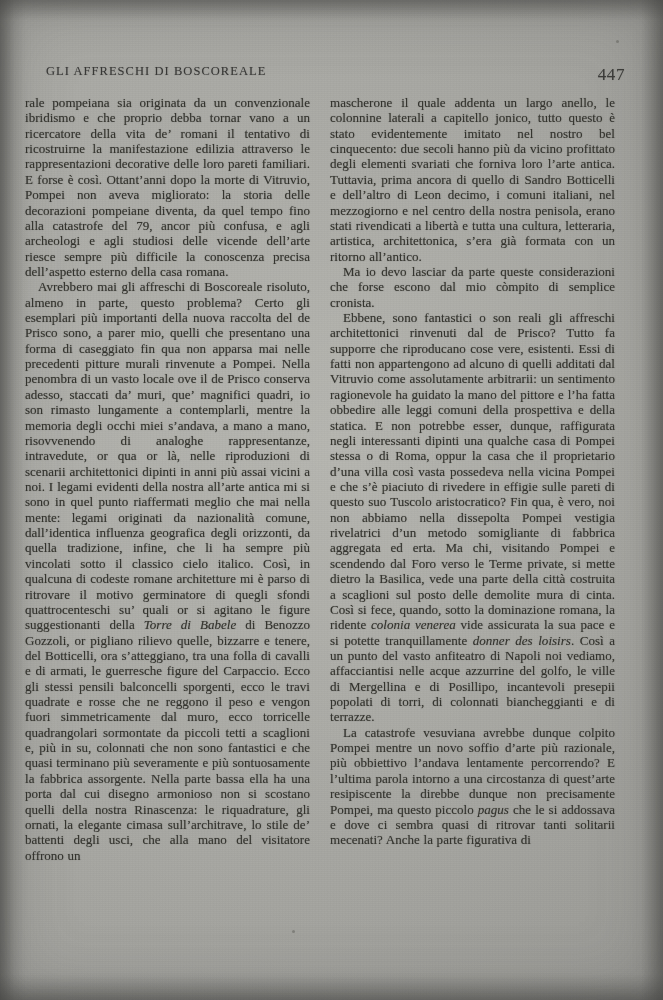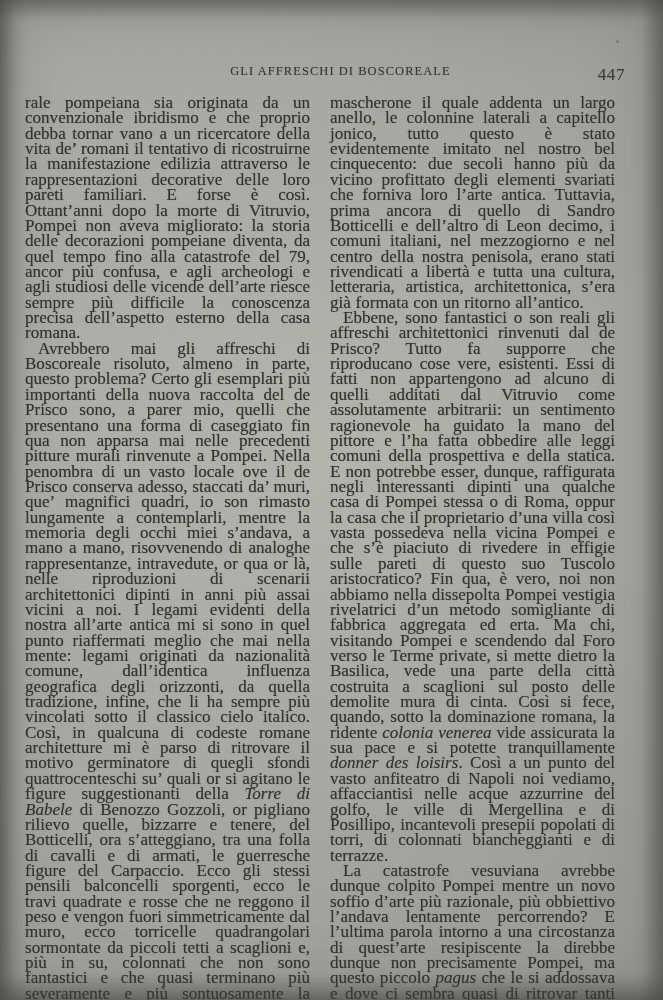--- a/index.html
+++ b/index.html
@@ -57,21 +57,21 @@
   .running-head {
     position: absolute;
     top: 64px;
     left: 28px;
     right: 28px;
     height: 22px;
   }
   .rh-title {
     position: absolute;
     left: 0; right: 0;
-    text-align: center;
+    text-align: left;
     font-size: 12.5px;
     letter-spacing: 1.05px;
     color: #3a3a38;
     font-family: "Liberation Serif", serif;
     text-shadow: 0 0 1px rgba(90,90,88,0.55);
     padding-left: 18px;
   }
   .rh-folio {
     position: absolute;
     right: 10px;
@@ -91,21 +91,21 @@
     height: 800px;
     display: flex;
     gap: 20px;
   }
   .col {
     width: 285px;
     flex: 0 0 285px;
   }
   .col p {
     margin: 0;
-    font-size: 17px;
+    font-size: 13px;
     line-height: 15.36px;
     text-align: justify;
     text-justify: inter-word;
     color: #35352f;
     font-family: "Liberation Serif", serif;
     letter-spacing: 0.02px;
     word-spacing: 0.4px;
     text-shadow:
       0 0 .8px rgba(80,80,76,0.55),
       .4px .3px .9px rgba(120,120,115,0.28);
@@ -156,20 +156,21 @@
     <div class="rh-folio">447</div>
   </div>
 
   <div class="columns">
     <div class="col" id="col-left">
         <p class=""><span>rale pompeiana sia originata da un convenzionale ibridismo e che proprio debba tornar vano a un ricercatore della vita de’ romani il tentativo di ricostruirne la manifestazione edilizia attraverso le rappresentazioni decorative delle loro pareti familiari. E forse è così. Ottant’anni dopo la morte di Vitruvio, Pompei non aveva migliorato: la storia delle decorazioni pompeiane diventa, da quel tempo fino alla catastrofe del 79, ancor più confusa, e agli archeologi e agli studiosi delle vicende dell’arte riesce sempre più difficile la conoscenza precisa dell’aspetto esterno della casa romana.</span></p>
         <p class="ind"><span>Avrebbero mai gli affreschi di Boscoreale risoluto, almeno in parte, questo problema? Certo gli esemplari più importanti della nuova raccolta del de Prisco sono, a parer mio, quelli che presentano una forma di caseggiato fin qua non apparsa mai nelle precedenti pitture murali rinvenute a Pompei. Nella penombra di un vasto locale ove il de Prisco conserva adesso, staccati da’ muri, que’ magnifici quadri, io son rimasto lungamente a contemplarli, mentre la memoria degli occhi miei s’andava, a mano a mano, risovvenendo di analoghe rappresentanze, intravedute, or qua or là, nelle riproduzioni di scenarii architettonici dipinti in anni più assai vicini a noi. I legami evidenti della nostra all’arte antica mi si sono in quel punto riaffermati meglio che mai nella mente: legami originati da nazionalità comune, dall’identica influenza geografica degli orizzonti, da quella tradizione, infine, che li ha sempre più vincolati sotto il classico cielo italico. Così, in qualcuna di codeste romane architetture mi è parso di ritrovare il motivo germinatore di quegli sfondi quattrocenteschi su’ quali or si agitano le figure suggestionanti della </span><span class="it">Torre di Babele</span><span> di Benozzo Gozzoli, or pigliano rilievo quelle, bizzarre e tenere, del Botticelli, ora s’atteggiano, tra una folla di cavalli e di armati, le guerresche figure del Carpaccio. Ecco gli stessi pensili balconcelli sporgenti, ecco le travi quadrate e rosse che ne reggono il peso e vengon fuori simmetricamente dal muro, ecco torricelle quadrangolari sormontate da piccoli tetti a scaglioni e, più in su, colonnati che non sono fantastici e che quasi terminano più severamente e più sontuosamente la fabbrica assorgente. Nella parte bassa ella ha una porta dal cui disegno armonioso non si scostano quelli della nostra Rinascenza: le riquadrature, gli ornati, la elegante cimasa sull’architrave, lo stile de’ battenti degli usci, che alla mano del visitatore offrono un</span></p>
       </div>
     <div class="col" id="col-right">
         <p class=""><span>mascherone il quale addenta un largo anello, le colonnine laterali a capitello jonico, tutto questo è stato evidentemente imitato nel nostro bel cinquecento: due secoli hanno più da vicino profittato degli elementi svariati che forniva loro l’arte antica. Tuttavia, prima ancora di quello di Sandro Botticelli e dell’altro di Leon decimo, i comuni italiani, nel mezzogiorno e nel centro della nostra penisola, erano stati rivendicati a libertà e tutta una cultura, letteraria, artistica, architettonica, s’era già formata con un ritorno all’antico.</span></p>
+        <p class="ind"><span>Ma io devo lasciar da parte queste considerazioni che forse escono dal mio còmpito di semplice cronista.</span></p>
         <p class="ind"><span>Ebbene, sono fantastici o son reali gli affreschi architettonici rinvenuti dal de Prisco? Tutto fa supporre che riproducano cose vere, esistenti. Essi di fatti non appartengono ad alcuno di quelli additati dal Vitruvio come assolutamente arbitrarii: un sentimento ragionevole ha guidato la mano del pittore e l’ha fatta obbedire alle leggi comuni della prospettiva e della statica. E non potrebbe esser, dunque, raffigurata negli interessanti dipinti una qualche casa di Pompei stessa o di Roma, oppur la casa che il proprietario d’una villa così vasta possedeva nella vicina Pompei e che s’è piaciuto di rivedere in effigie sulle pareti di questo suo Tuscolo aristocratico? Fin qua, è vero, noi non abbiamo nella dissepolta Pompei vestigia rivelatrici d’un metodo somigliante di fabbrica aggregata ed erta. Ma chi, visitando Pompei e scendendo dal Foro verso le Terme private, si mette dietro la Basilica, vede una parte della città costruita a scaglioni sul posto delle demolite mura di cinta. Così si fece, quando, sotto la dominazione romana, la ridente </span><span class="it">colonia venerea</span><span> vide assicurata la sua pace e si potette tranquillamente </span><span class="it">donner des loisirs</span><span>. Così a un punto del vasto anfiteatro di Napoli noi vediamo, affacciantisi nelle acque azzurrine del golfo, le ville di Mergellina e di Posillipo, incantevoli presepii popolati di torri, di colonnati biancheggianti e di terrazze.</span></p>
         <p class="ind"><span>La catastrofe vesuviana avrebbe dunque colpito Pompei mentre un novo soffio d’arte più razionale, più obbiettivo l’andava lentamente percorrendo? E l’ultima parola intorno a una circostanza di quest’arte resipiscente la direbbe dunque non precisamente Pompei, ma questo piccolo </span><span class="it">pagus</span><span> che le si addossava e dove ci sembra quasi di ritrovar tanti solitarii mecenati? Anche la parte figurativa di</span></p>
       </div>
   </div>
 
   <div class="grain"></div>
   <div class="gutter"></div>
   <div class="edge-right"></div>
   <div class="edge-top"></div>
   <div class="edge-bottom"></div>

